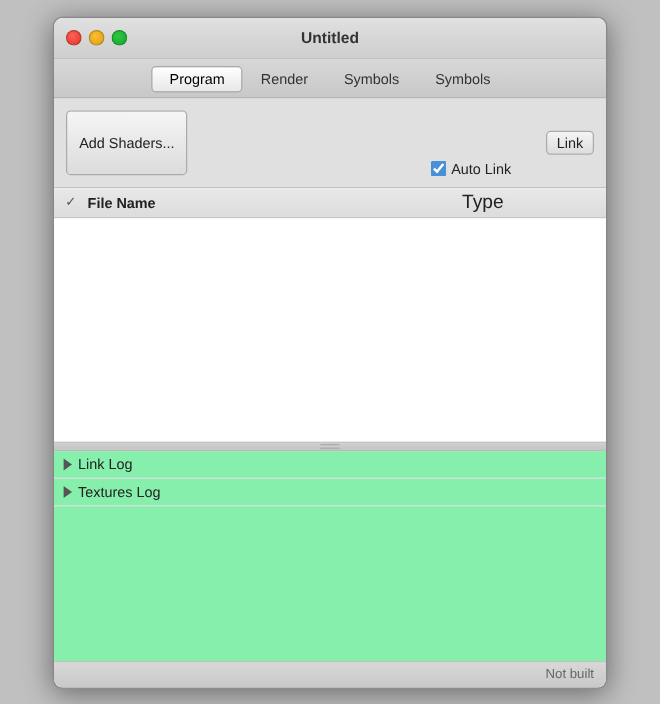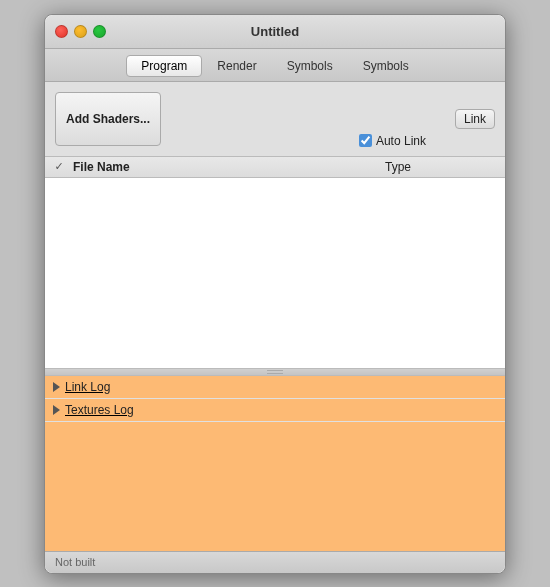--- a/index.html
+++ b/index.html
@@ -114,21 +114,20 @@
     }
 
     .btn {
       padding: 19px 10px;
       background: linear-gradient(to bottom, #f5f5f5, #dcdcdc);
       border: 1px solid #aaa;
       border-radius: 4px;
       font-size: 12px;
       cursor: pointer;
       color: #222;
-      font-weight: bold;
     }
 
     .auto-link-area {
       display: flex;
       align-items: center;
       gap: 5px;
     }
 
     .checkbox-label {
       display: flex;
@@ -190,21 +189,21 @@
 
     .col-filename {
       flex: 1;
       font-size: 12px;
       color: #222;
       font-weight: 700;
     }
 
     .col-type {
       width: 120px;
-      font-size: 12px;
+      font-size: 16px;
       color: #222;
       font-weight: 500;
     }
 
     .table-body {
       flex: 1;
       background: #fff;
       position: relative;
     }
 
@@ -222,26 +221,25 @@
 
     .resize-handle-dot {
       width: 16px;
       height: 4px;
       border-top: 1px solid #aaa;
       border-bottom: 1px solid #aaa;
     }
 
     .log-area {
       height: 175px;
-      background: #fdba74;
+      background: #86efac;
       border-top: none;
       display: flex;
       flex-direction: column;
       flex-shrink: 0;
-      text-decoration: underline;
     }
 
     .log-item {
       display: flex;
       align-items: center;
       padding: 4px 8px;
       border-bottom: 1px solid #e0e0e0;
       font-size: 12px;
       color: #222;
       cursor: pointer;
@@ -256,21 +254,21 @@
       border-left: 7px solid #555;
       margin-right: 5px;
     }
 
     .statusbar {
       height: 22px;
       background: linear-gradient(to bottom, #d8d8d8, #c8c8c8);
       border-top: 1px solid #aaa;
       display: flex;
       align-items: center;
-      justify-content: flex-start;
+      justify-content: flex-end;
       padding: 0 10px;
       flex-shrink: 0;
       border-radius: 0 0 8px 8px;
     }
 
     .status-text {
       font-size: 11px;
       color: #666;
     }
   </style>

